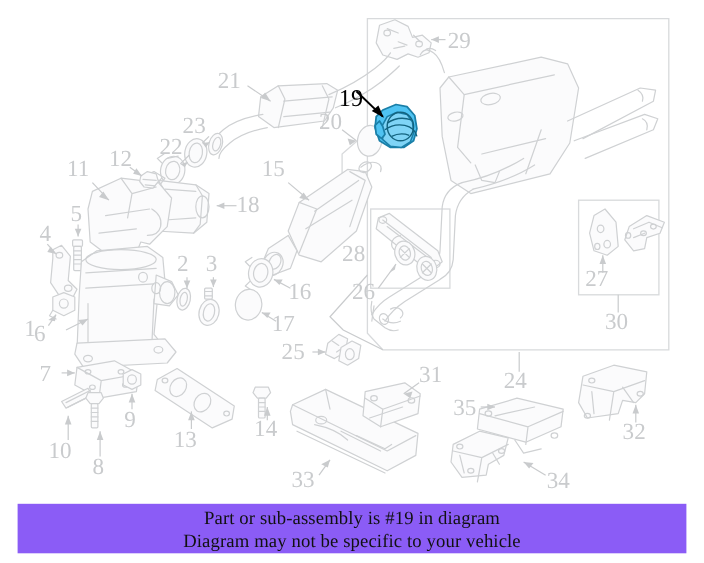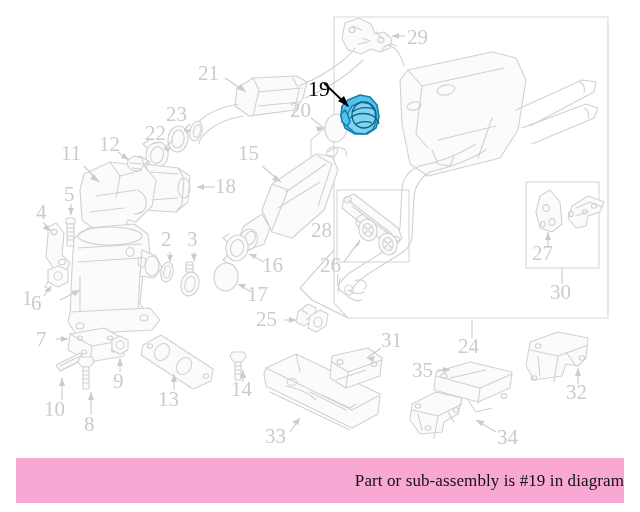--- a/index.html
+++ b/index.html
@@ -417,17 +417,18 @@
       <text class="lbl" x="407" y="44">29</text>
       <text class="lbl" x="550" y="299">30</text>
       <text class="lbl" x="381" y="347">31</text>
       <text class="lbl" x="566" y="399">32</text>
       <text class="lbl" x="265" y="443">33</text>
       <text class="lbl" x="497" y="444">34</text>
       <text class="lbl" x="412" y="377">35</text>
     </g>
   </svg>
 
-  <div id="banner" style="background: #f9a8d4; color: rgb(17, 17, 17); align-items: flex-end;">
+  <div id="banner" style="background: #8b5cf6; color: rgb(17, 17, 17);">
     <div>Part or sub-assembly is #19 in diagram</div>
+    <div>Diagram may not be specific to your vehicle</div>
   </div>
 
 </div>
 
 </body></html>

